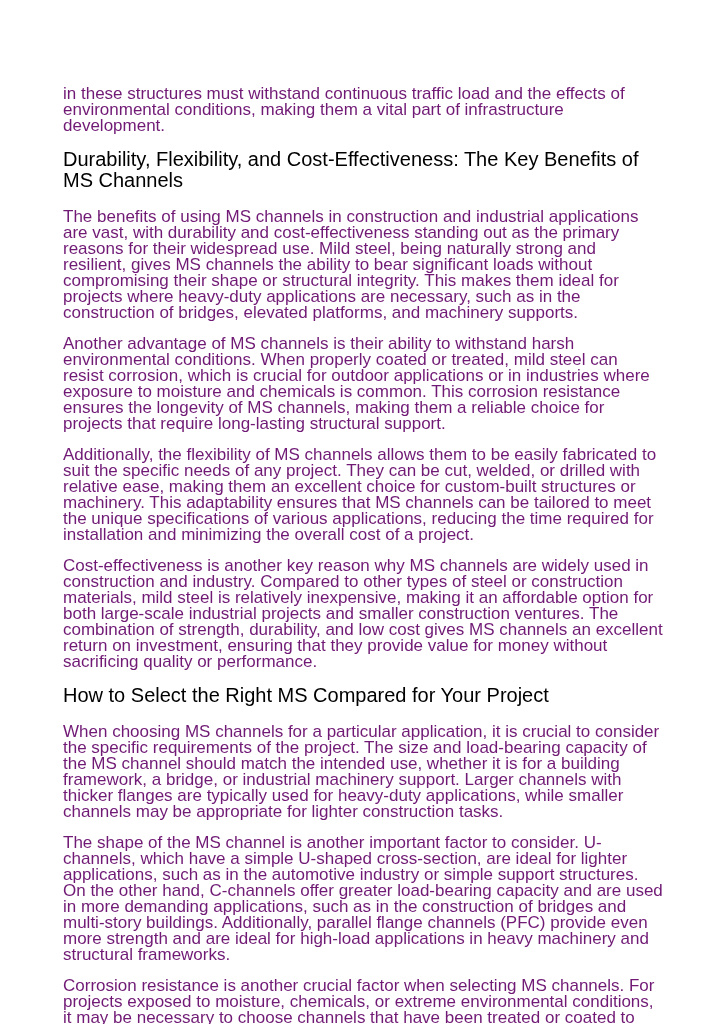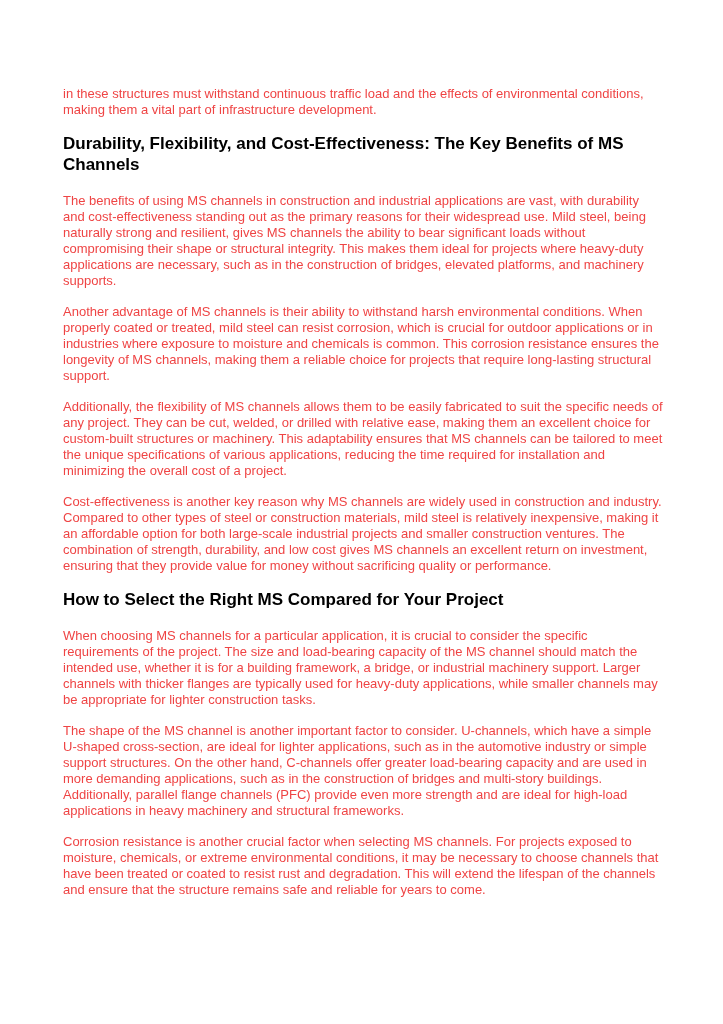--- a/index.html
+++ b/index.html
@@ -17,30 +17,30 @@
     color: #000000;
   }
   .content {
     position: absolute;
     top: 86px;
     left: 63px;
     width: 600px;
   }
   .content p {
     margin: 0 0 15px 0;
-    font-size: 13px;
+    font-size: 17px;
     line-height: 16px;
     letter-spacing: 0px;
-    color: #ef4444;
+    color: #701a75;
   }
   .content h2 {
     margin: 3px 0 18px 0;
-    font-size: 17px;
+    font-size: 20px;
     line-height: 21px;
-    font-weight: 700;
+    font-weight: 400;
     color: #000000;
   }
 </style>
 </head>
 <body>
 
 <div class="page">
   <div class="content">
 
     <p>in these structures must withstand continuous traffic load and the effects of environmental conditions, making them a vital part of infrastructure development.</p>

